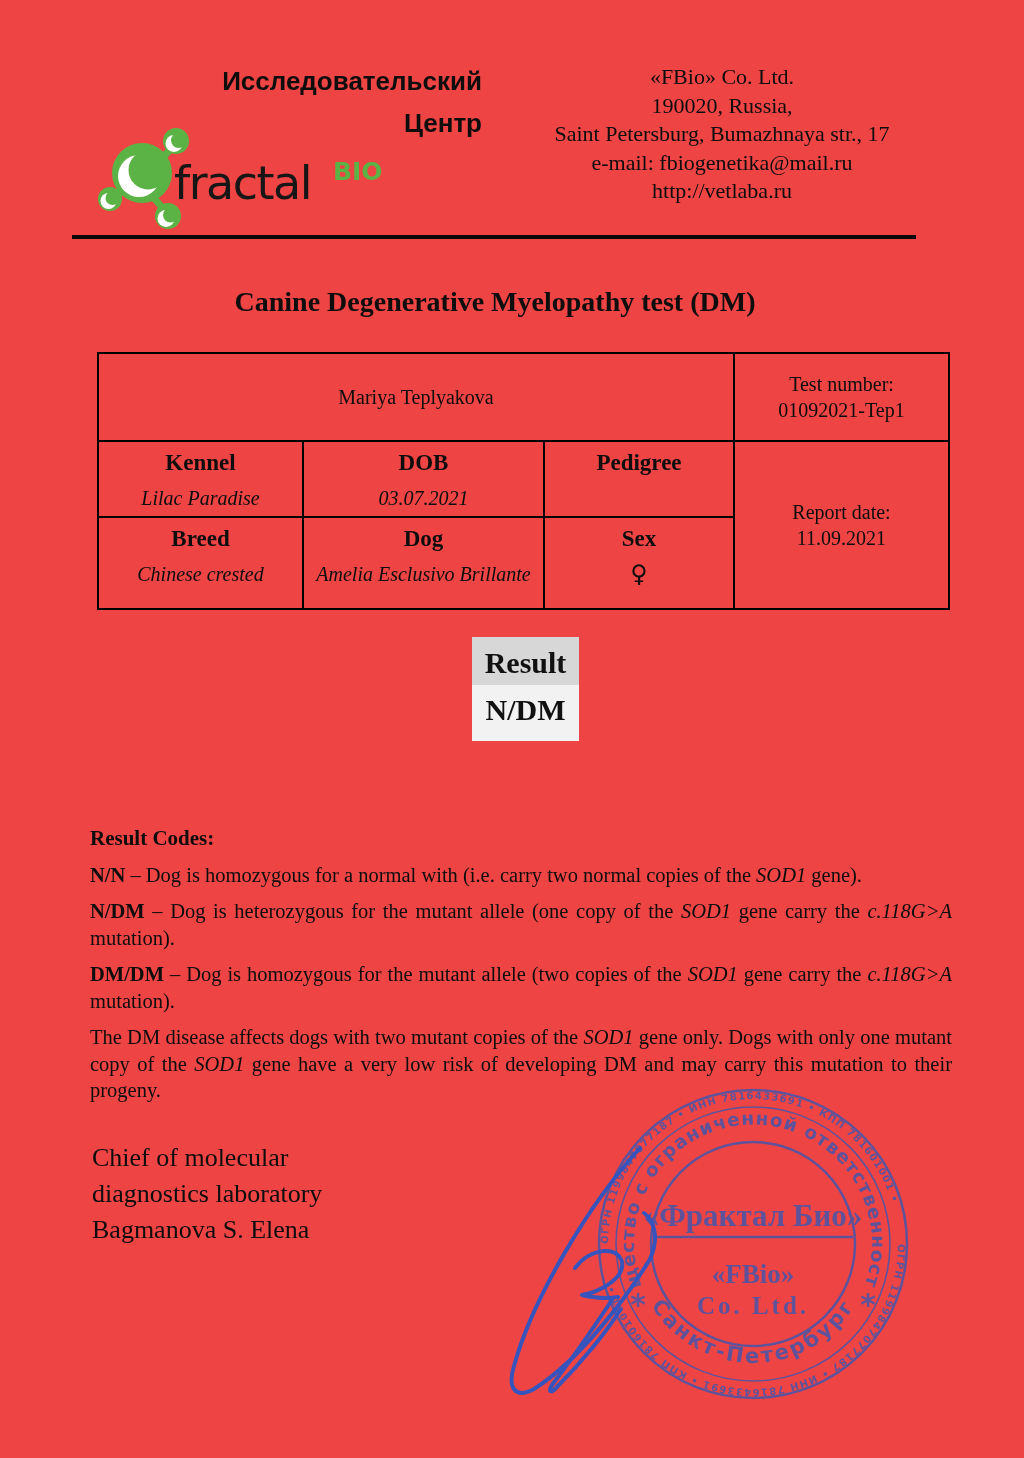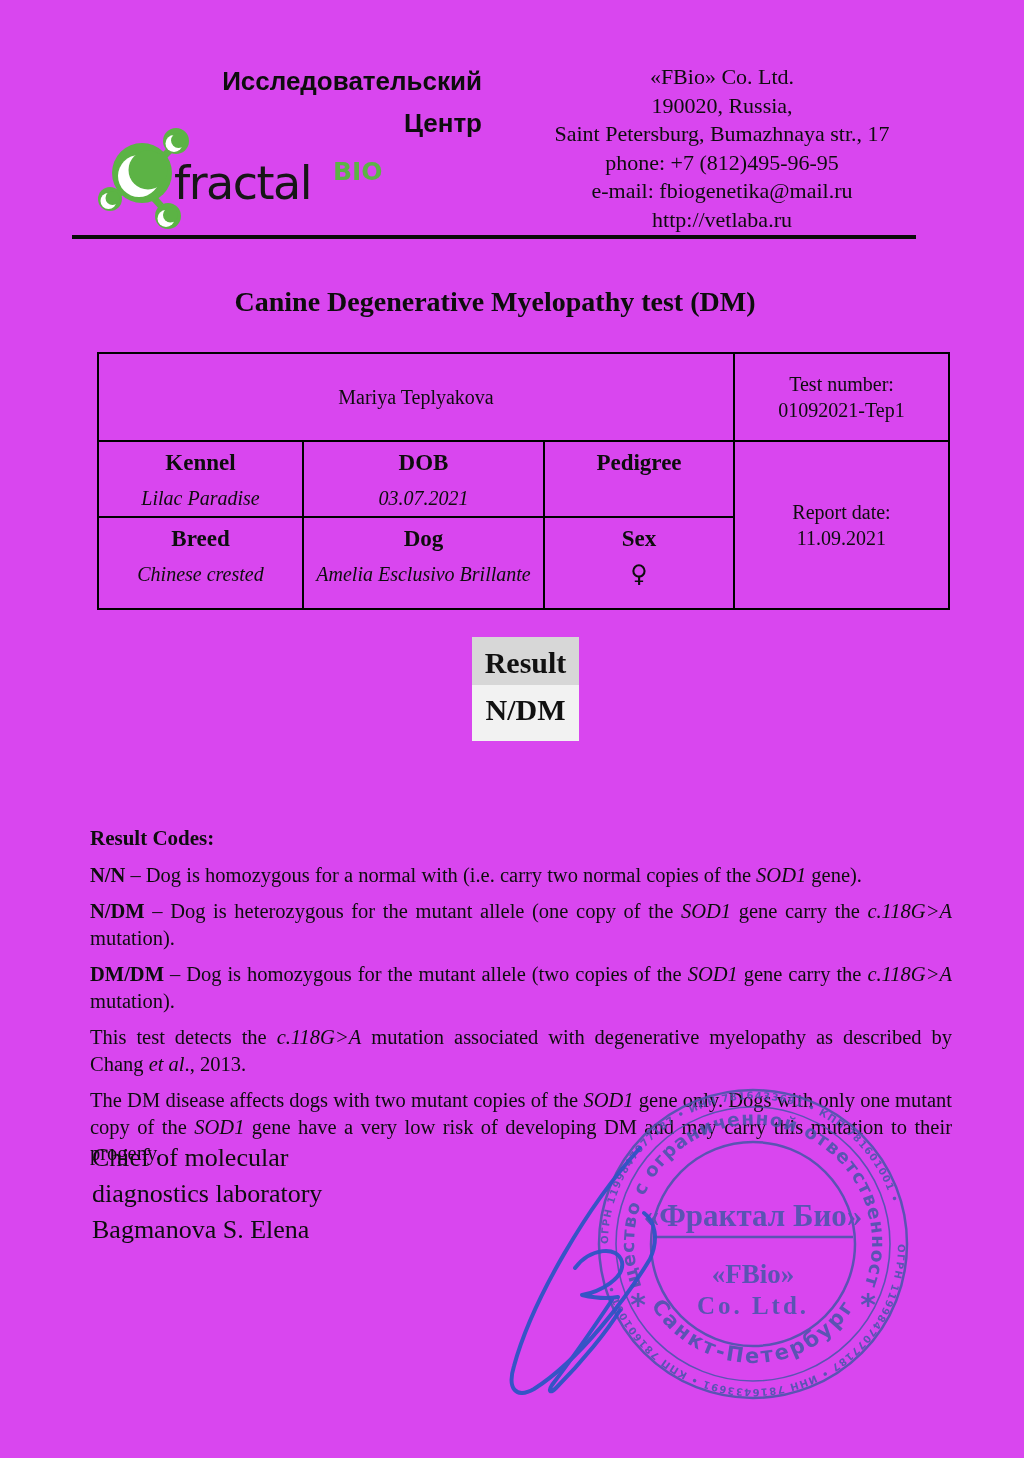--- a/index.html
+++ b/index.html
@@ -1,17 +1,17 @@
 <!DOCTYPE html>
 <html><head>
 <meta charset="utf-8">
 <style>
   html,body{margin:0;padding:0;background:#888;}
   .page{
-    position:relative;width:1024px;height:1458px;margin:0 auto;background:#d946ef;
+    position:relative;width:1024px;height:1458px;margin:0 auto;background:#ef4444;
     font-family:"Liberation Serif",serif;color:#111;overflow:hidden;
   }
   
   .ru-center{
     position:absolute;left:150px;top:60px;width:332px;text-align:right;
     font-family:"Liberation Sans",sans-serif;font-weight:bold;font-size:26px;line-height:42px;color:#0d0d0d;
   }
   .company{
     position:absolute;left:500px;top:63px;width:444px;text-align:center;
     font-size:22px;line-height:28.5px;color:#0d0d0d;
@@ -80,21 +80,20 @@
       <circle cx="80.5" cy="93" r="7.5" fill="#5cb345"></circle>
       <text x="84" y="77" font-family="DejaVu Sans, sans-serif" font-size="46" letter-spacing="-1.5" fill="#161616">fractal</text>
       <text x="243" y="58" font-family="DejaVu Sans, sans-serif" font-size="25" font-weight="bold" fill="#5cb345">BIO</text>
     </svg>
   </div>
 
   <div class="company">
     <div>«FBio» Co. Ltd.</div>
     <div>190020, Russia,</div>
     <div>Saint Petersburg, Bumazhnaya str., 17</div>
-    <div>phone: +7 (812)495-96-95</div>
     <div>e-mail: fbiogenetika@mail.ru</div>
     <div>http://vetlaba.ru</div>
   </div>
 
   <div class="rule"></div>
 
   <div class="title">Canine Degenerative Myelopathy test (DM)</div>
 
   <table class="info-table">
     <colgroup>
@@ -149,21 +148,20 @@
   <div class="result-wrap">
     <div class="result-label">Result</div>
     <div class="result-value">N/DM</div>
   </div>
 
   <div class="codes">
     <p class="codes-heading">Result Codes:</p>
     <p><span class="b">N/N</span><span> – Dog is homozygous for a normal with (i.e. carry two normal copies of the </span><span class="i">SOD1</span><span> gene).</span></p>
     <p><span class="b">N/DM</span><span> – Dog is heterozygous for the mutant allele (one copy of the </span><span class="i">SOD1</span><span> gene carry the </span><span class="i">c.118G&gt;A</span><span> mutation).</span></p>
     <p><span class="b">DM/DM</span><span> – Dog is homozygous for the mutant allele (two copies of the </span><span class="i">SOD1</span><span> gene carry the </span><span class="i">c.118G&gt;A</span><span> mutation).</span></p>
-    <p><span>This test detects the </span><span class="i">c.118G&gt;A</span><span> mutation associated with degenerative myelopathy as described by Chang </span><span class="i">et al</span><span>., 2013.</span></p>
     <p><span>The DM disease affects dogs with two mutant copies of the </span><span class="i">SOD1</span><span> gene only. Dogs with only one mutant copy of the </span><span class="i">SOD1</span><span> gene have a very low risk of developing DM and may carry this mutation to their progeny.</span></p>
   </div>
 
   <div class="signatory">
     <div>Chief of molecular</div>
     <div>diagnostics laboratory</div>
     <div>Bagmanova S. Elena</div>
   </div>
 
   <div class="seal-box">

